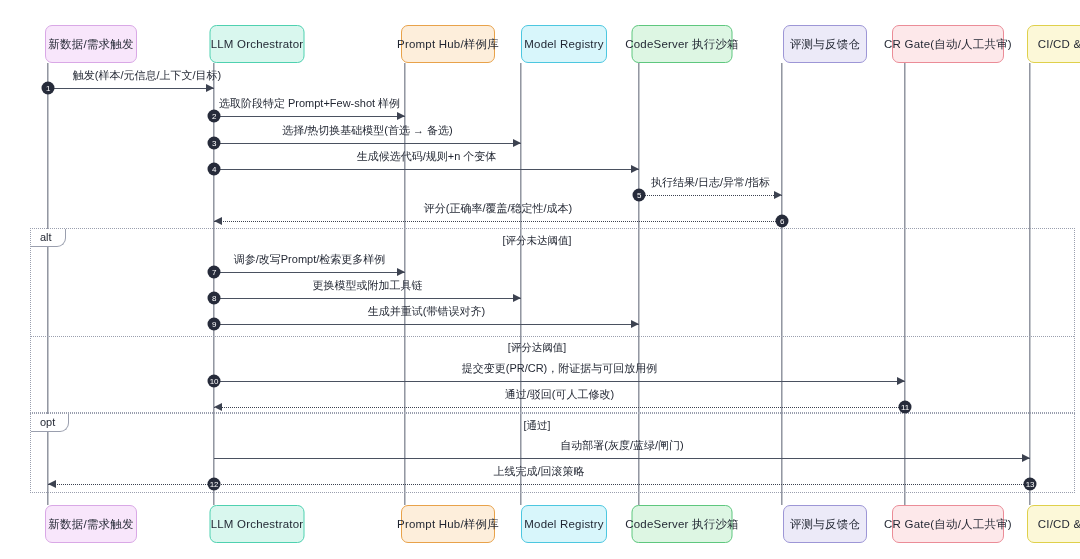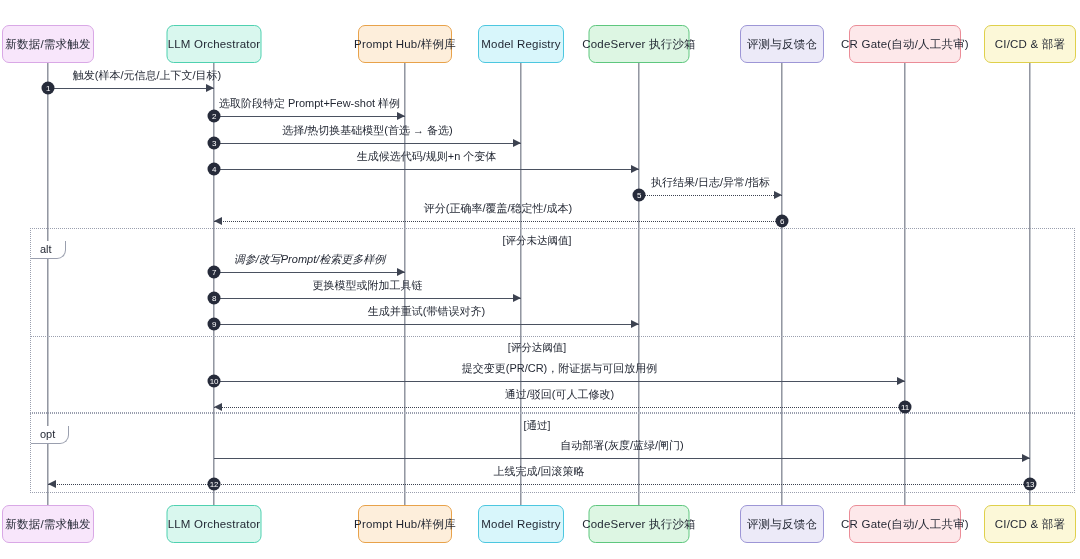--- a/index.html
+++ b/index.html
@@ -23,20 +23,21 @@
     display:flex;
     align-items:center;
     justify-content:center;
     border-radius:7px;
     border:1.3px solid #888;
     font-size:11.5px;
     color:#1f2430;
     letter-spacing:.2px;
     white-space:nowrap;
     padding:0 3px;
+    margin-left:43px;
   }
   
   .lifeline{
     position:absolute;
     width:1.3px;
     background:#5a6070;
     transform:translateX(-50%);
   }
   
   .msg{ position:absolute; height:0; }
@@ -90,21 +91,20 @@
   .frag-tab{
     position:absolute;
     left:0;top:0;
     background:#ffffff;
     border:1.1px solid #9a9fae;
     border-top:none;border-left:none;
     padding:2px 13px 3px 9px;
     font-size:11px;
     color:#1f2430;
     border-bottom-right-radius:9px;
-    margin-top:12px;
   }
   .frag-div{
     position:absolute;
     left:0;right:0;
     height:0;
     border-top:1.2px dotted #9a9fae;
   }
   .frag-cond{
     position:absolute;
     font-size:10.5px;
@@ -167,21 +167,21 @@
     <div class="seqnum" style="left: 639px; top: 195px;">5</div>
     <div class="msg dashed rtl" style="left: 214px; top: 221px; width: 568px;">
       <div class="line" style="width: 568px;"></div>
       <div class="head"></div>
       <div class="label" style="left: 284px;">评分(正确率/覆盖/稳定性/成本)</div>
     </div>
     <div class="seqnum" style="left: 782px; top: 221px;">6</div>
     <div class="msg ltr" style="left: 214px; top: 272px; width: 191px;">
       <div class="line" style="width: 191px;"></div>
       <div class="head"></div>
-      <div class="label" style="left: 95.5px; font-style: italic;">调参/改写Prompt/检索更多样例</div>
+      <div class="label" style="left: 95.5px;">调参/改写Prompt/检索更多样例</div>
     </div>
     <div class="seqnum" style="left: 214px; top: 272px;">7</div>
     <div class="msg ltr" style="left: 214px; top: 298px; width: 307px;">
       <div class="line" style="width: 307px;"></div>
       <div class="head"></div>
       <div class="label" style="left: 153.5px; font-family: Liberation Mono, monospace;">更换模型或附加工具链</div>
     </div>
     <div class="seqnum" style="left: 214px; top: 298px;">8</div>
     <div class="msg ltr" style="left: 214px; top: 324px; width: 425px;">
       <div class="line" style="width: 425px;"></div>

